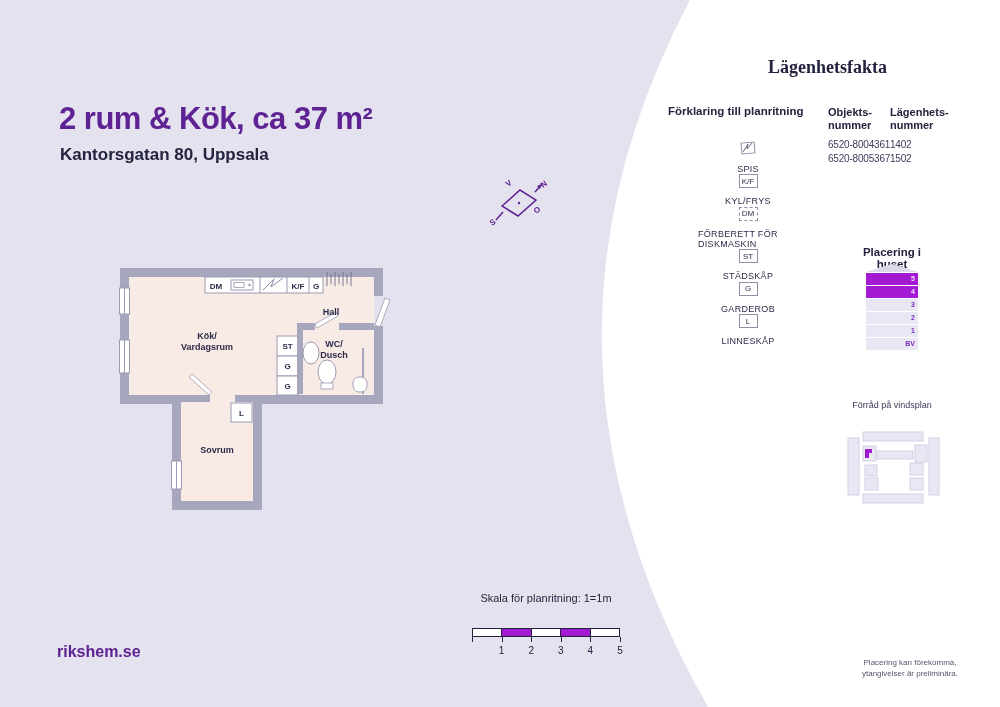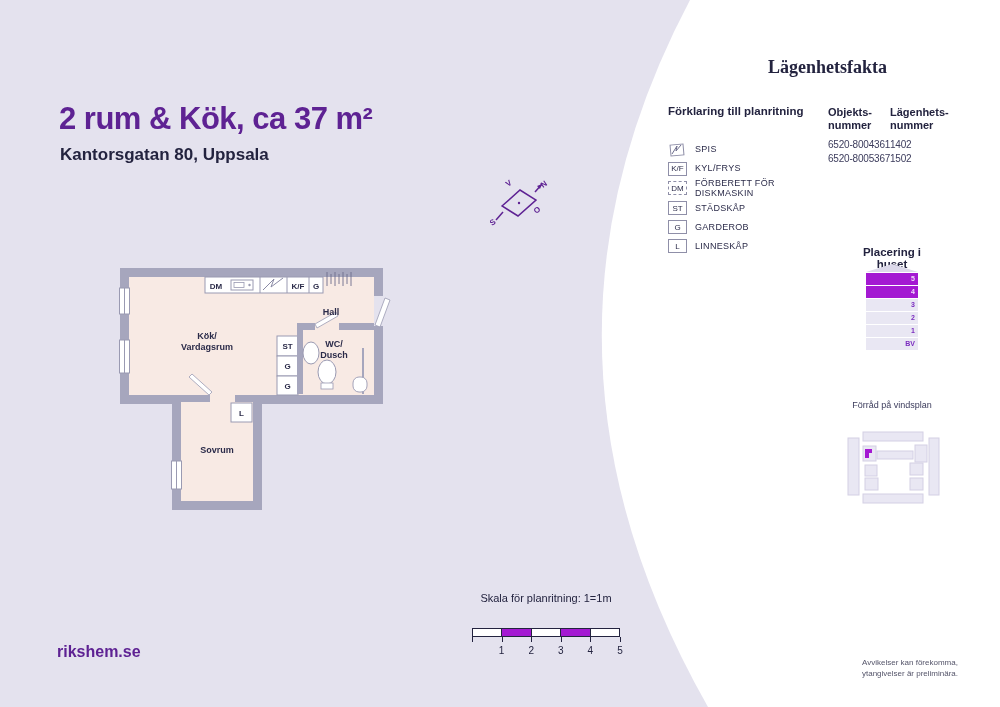--- a/index.html
+++ b/index.html
@@ -13,21 +13,21 @@
 
   
   .logo { position:absolute; left:56px; top:46px; font-size:27px; font-weight:bold; color:#5e2293; letter-spacing:-0.5px; }
   .title { position:absolute; left:59px; top:101px; font-size:31px; font-weight:bold; color:#5e2293; letter-spacing:-0.5px; }
   .address { position:absolute; left:60px; top:145px; font-size:17px; font-weight:bold; color:#23233f; }
 
   
   .facts-title { position:absolute; left:768px; top:57px; font-size:18px; font-weight:bold;font-family:Liberation Serif, serif; }
   .legend { position:absolute; left:668px; top:105px; width:160px; }
   .legend-title { font-size:11.5px; font-weight:bold; margin-bottom:23px; }
-  .legend-item { display:flex; align-items:center; gap:8px; min-height:19px; }
+  .legend-item { display:flex; align-items:center; gap:8px; min-height:19px;flex-direction:column; }
   .legend-box {
     width:19px; height:14px; background:#fff; border:1px solid #8f8fa8;
     font-size:8px; color:#2b2b49; display:flex; align-items:center; justify-content:center;
     flex:0 0 auto;
   }
   .legend-box.dashed { border-style:dashed; }
   .legend-label { font-size:9px; color:#2b2b49; letter-spacing:0.3px; line-height:1.15; max-width:100px; }
   .legend-iconwrap { width:19px; flex:0 0 auto; display:flex; justify-content:center; }
 
   .numbers { position:absolute; left:828px; top:106px; display:grid; grid-template-columns:60px 58px; column-gap:2px; row-gap:3px; }
@@ -277,17 +277,17 @@
       <span class="scale-num" style="left:20%;">1</span>
       <span class="scale-num" style="left:40%;">2</span>
       <span class="scale-num" style="left:60%;">3</span>
       <span class="scale-num" style="left:80%;">4</span>
       <span class="scale-num" style="left:100%;">5</span>
     </div>
   </div>
 
   <div class="website">rikshem.se</div>
   <div class="disclaimer">
-    <div>Avvikelser kan förekomma,</div>
+    <div>Placering kan förekomma,</div>
     <div>ytangivelser är preliminära.</div>
   </div>
 
 </div>
 
 </body></html>

